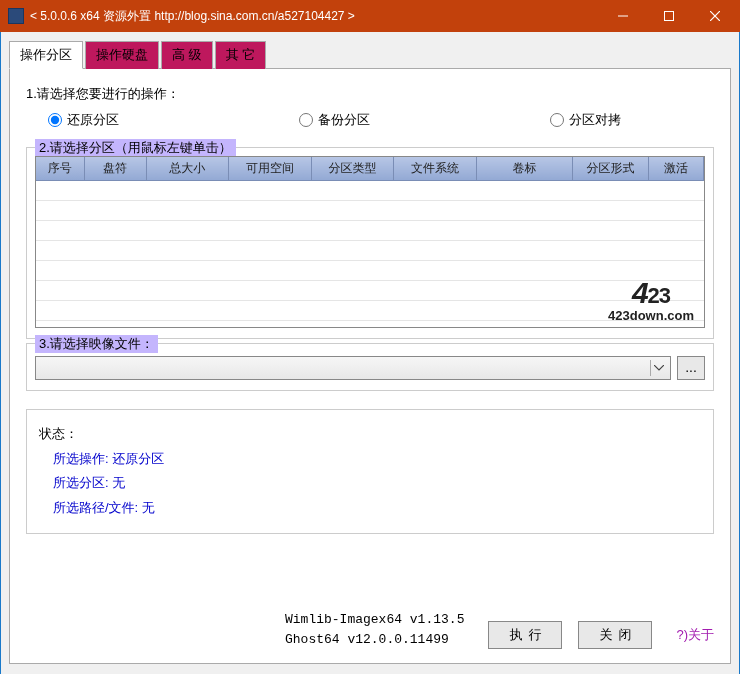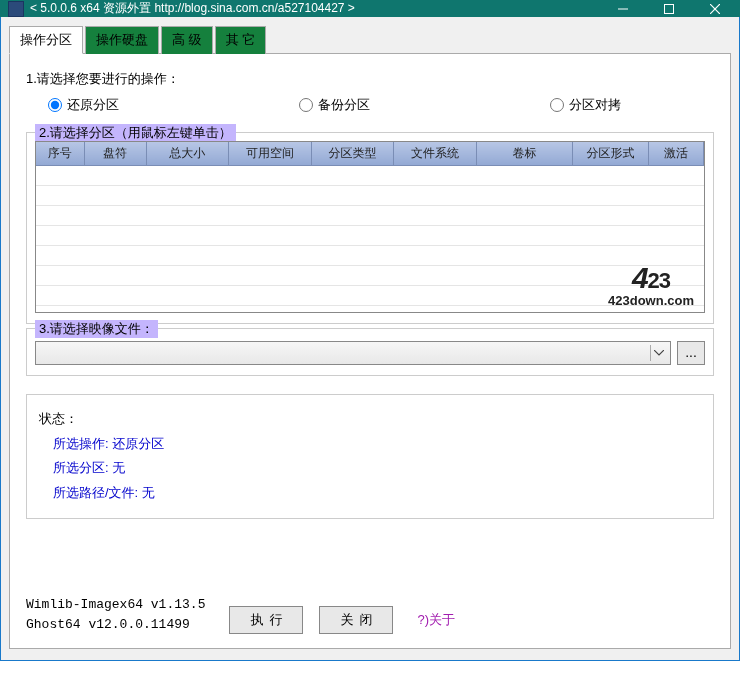--- a/index.html
+++ b/index.html
@@ -5,22 +5,22 @@
     * { box-sizing: border-box; margin: 0; padding: 0; }
     body {
       font-family: "Microsoft YaHei", "SimSun", sans-serif;
       font-size: 12px;
       background: #fff;
       width: 740px;
       height: 674px;
       overflow: hidden;
     }
     .titlebar {
-      height: 17px;
-      background: #0f766e;
+      height: 32px;
+      background: #c2410c;
       color: #fff;
       display: flex;
       align-items: center;
       padding: 0 2px 0 8px;
       font-size: 12px;
     }
     .titlebar-icon {
       width: 16px; height: 16px;
       background: #2b4a7a;
       margin-right: 6px;
@@ -48,21 +48,21 @@
     .tabs {
       display: flex;
       position: relative;
       top: 1px;
       z-index: 2;
     }
     .tab {
       padding: 4px 10px;
       border: 1px solid #aaa;
       border-bottom: none;
-      background: #15803d;
+      background: #be185d;
       margin-right: 2px;
       font-size: 13px;
       cursor: pointer;
     }
     .tab.active {
       background: #fff;
       border-bottom: 1px solid #fff;
     }
     .tab-panel {
       border: 1px solid #aaa;
@@ -181,21 +181,21 @@
       padding: 12px 12px;
       font-size: 13px;
       line-height: 1.9;
     }
     .status-line { color: #0000cc; padding-left: 14px; }
     .status-title { color: #000; }
 
     .footer {
       display: flex;
       align-items: flex-end;
-      justify-content: flex-start;
+      justify-content: flex-end;
       position: absolute;
       bottom: 14px;
       left: 16px;
       right: 16px;
     }
     .version-info {
       font-family: "Courier New", monospace;
       font-size: 13px;
       line-height: 1.5;
     }

